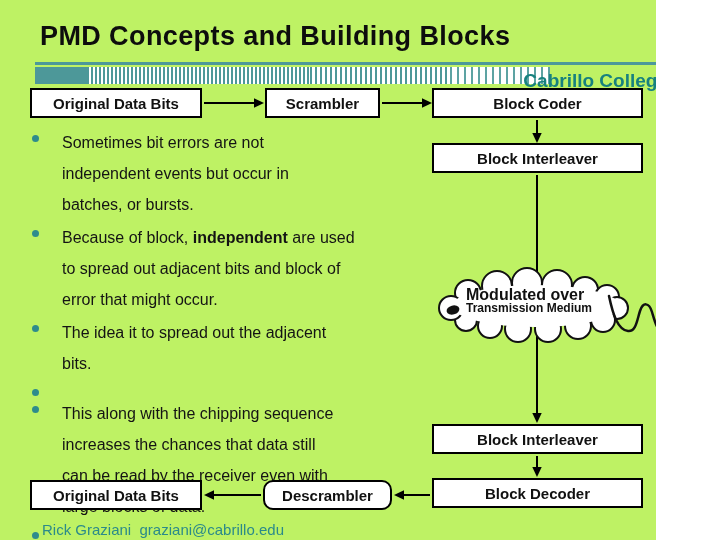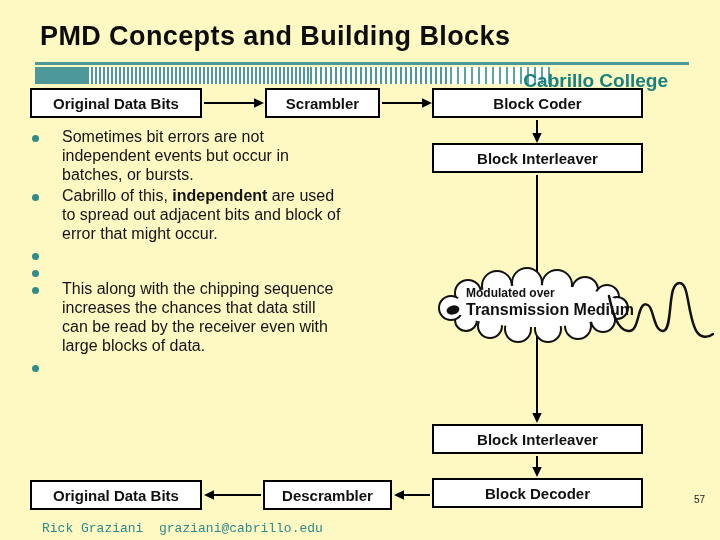--- a/index.html
+++ b/index.html
@@ -1,61 +1,61 @@
 <!DOCTYPE html>
 <html><head>
 <meta charset="utf-8">
 <style>
   html,body{margin:0;padding:0;background:#fff;}
   .slide{
-    position:relative;width:720px;height:540px;background:#fef9c3;overflow:hidden;
+    position:relative;width:656px;height:540px;background:#bef264;overflow:hidden;
     font-family:"Liberation Sans", sans-serif;color:#111;
   }
   
   .title{position:absolute;left:40px;top:21px;font-size:27px;font-weight:bold;
     letter-spacing:0.4px;color:#0d0d0d;white-space:nowrap;}
   
   .rule{position:absolute;left:35px;top:62px;width:654px;height:3px;background:#4d9899;}
   .bar-solid{position:absolute;left:35px;top:67px;width:72px;height:17px;background:#4d9899;
     clip-path:polygon(0 0,100% 0,calc(100% - 20px) 100%,0 100%);}
   .bar-s1{position:absolute;left:87px;top:67px;width:223px;height:17px;
     background:repeating-linear-gradient(90deg,#4d9899 0 2px,#ffffff 2px 4px);}
   .bar-s2{position:absolute;left:310px;top:67px;width:140px;height:17px;
     background:repeating-linear-gradient(90deg,#4d9899 0 2px,#ffffff 2px 5px);}
   .bar-s3{position:absolute;left:450px;top:67px;width:100px;height:17px;
     background:repeating-linear-gradient(90deg,#5da3a3 0 2px,#ffffff 2px 7px);}
   .brand{position:absolute;left:493px;top:70px;width:175px;text-align:right;
     font-size:19px;font-weight:bold;color:#17817f;}
   
   .bullets{position:absolute;left:32px;top:127px;width:432px;font-size:16px;
-    line-height:19px;color:#141414;}
+    line-height:31px;color:#141414;}
   .bullet{display:flex;margin-bottom:2px;}
   .dot{flex:0 0 30px;}
   .dot::before{content:"";display:block;width:7px;height:7px;border-radius:50%;
     background:#2e8c8c;margin-top:8px;}
   .btext{white-space:pre-line;}
   
   .fbox{position:absolute;box-sizing:border-box;border:2px solid #000;background:#fff;
     display:flex;align-items:center;justify-content:center;font-size:15px;font-weight:bold;
     white-space:nowrap;z-index:1;}
   .b-odb-top{left:30px;top:88px;width:172px;height:30px;}
   .b-scrambler{left:265px;top:88px;width:115px;height:30px;text-align:center;}
   .b-coder{left:432px;top:88px;width:211px;height:30px;}
   .b-inter1{left:432px;top:143px;width:211px;height:30px;}
   .b-inter2{left:432px;top:424px;width:211px;height:30px;}
   .b-decoder{left:432px;top:478px;width:211px;height:30px;}
-  .b-descrambler{left:263px;top:480px;width:129px;height:30px;}
+  .b-descrambler{left:263px;top:480px;width:129px;height:30px;border-radius:10px;}
   .b-odb-bottom{left:30px;top:480px;width:172px;height:30px;}
   
   .overlay{position:absolute;left:0;top:0;width:720px;height:540px;z-index:2;pointer-events:none;}
   
-  .cloud-line1{position:absolute;left:466px;top:286px;font-size:12px;font-weight:bold;z-index:3;white-space:nowrap;}
-  .cloud-line2{position:absolute;left:466px;top:301px;font-size:16px;font-weight:bold;z-index:3;white-space:nowrap;}
+  .cloud-line1{position:absolute;left:466px;top:286px;font-size:16px;font-weight:bold;z-index:3;white-space:nowrap;}
+  .cloud-line2{position:absolute;left:466px;top:301px;font-size:12px;font-weight:bold;z-index:3;white-space:nowrap;}
   
-  .footer-left{position:absolute;left:42px;top:521px;font-size:13px;color:#2b8a8a;white-space:pre;font-family:Liberation Mono, monospace;}
+  .footer-left{position:absolute;left:42px;top:521px;font-size:15px;color:#2b8a8a;white-space:pre;}
   .page-num{position:absolute;left:694px;top:494px;font-size:10px;color:#222;}
 </style>
 </head>
 <body>
 
 <div class="slide">
 
   <div class="title">PMD Concepts and Building Blocks</div>
 
   <div class="rule"></div>
@@ -67,26 +67,28 @@
 
   <div class="bullets">
     <div class="bullet">
       <span class="dot"></span>
       <div class="btext">Sometimes bit errors are not
 independent events but occur in
 batches, or bursts.</div>
     </div>
     <div class="bullet">
       <span class="dot"></span>
-      <div class="btext"><span>Cabrillo of this, </span><b>independent</b><span> are used
+      <div class="btext"><span>Because of block, </span><b>independent</b><span> are used
 to spread out adjacent bits and block of
 error that might occur.</span></div>
     </div>
     <div class="bullet">
       <span class="dot"></span>
+      <div class="btext">The idea it to spread out the adjacent
+bits.</div>
     </div>
     <div class="bullet">
       <span class="dot"></span>
     </div>
     <div class="bullet">
       <span class="dot"></span>
       <div class="btext">This along with the chipping sequence
 increases the chances that data still
 can be read by the receiver even with
 large blocks of data.</div>

